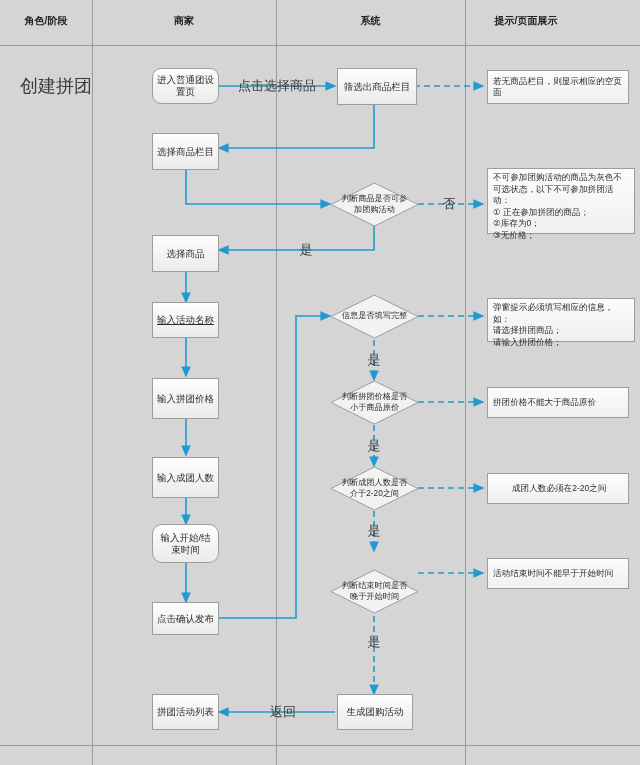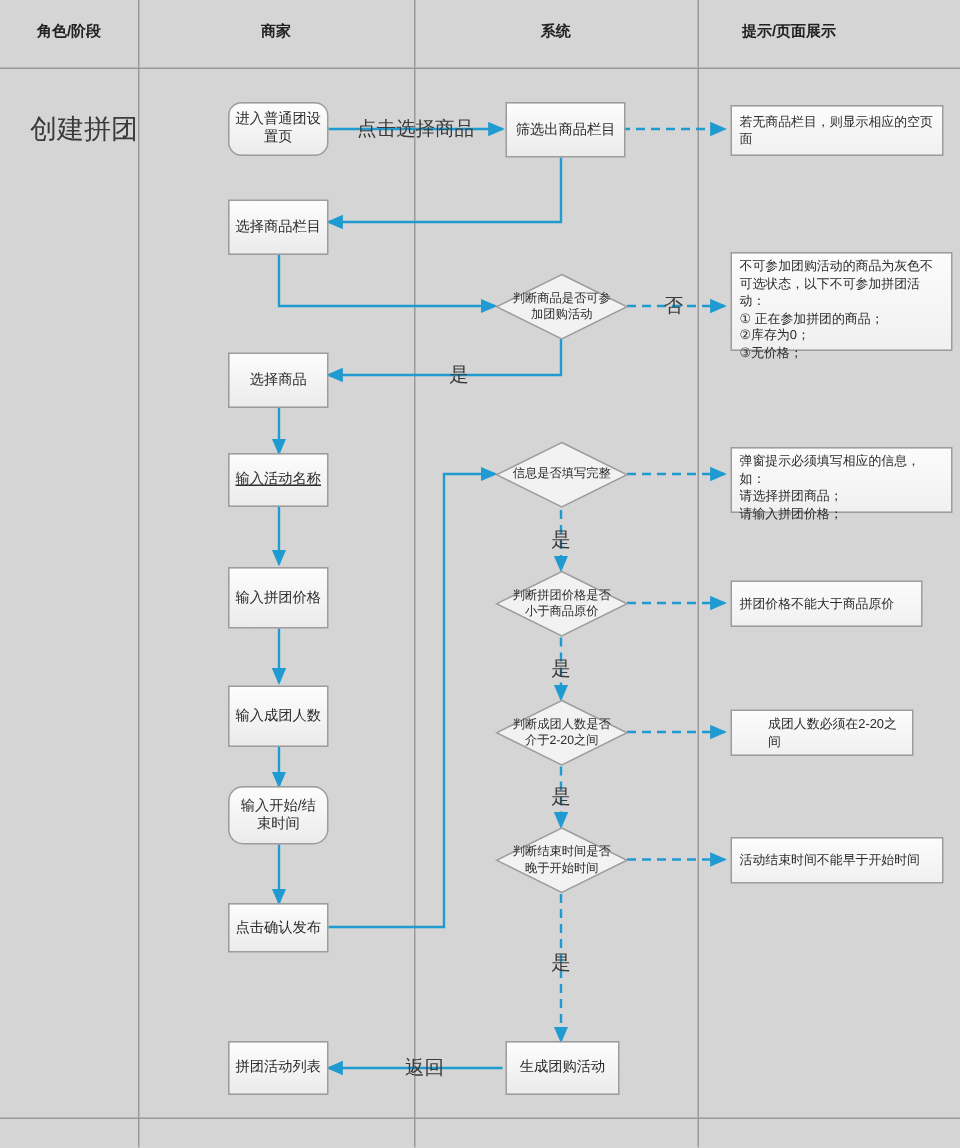--- a/index.html
+++ b/index.html
@@ -194,41 +194,41 @@
     <span>判断拼团价格是否小于商品原价</span>
   </div>
 
   <div class="diamond" style="left:330px;top:466px;width:89px;height:45px;">
     <svg width="89" height="45" xmlns="http://www.w3.org/2000/svg">
       <polygon points="44.5,1 88,22.5 44.5,44 1,22.5" fill="#f2f2f2" stroke="#9d9d9d" stroke-width="1"></polygon>
     </svg>
     <span>判断成团人数是否介于2-20之间</span>
   </div>
 
-  <div class="diamond" style="left:330px;top:551px;width:89px;height:45px;">
+  <div class="diamond" style="left:330px;top:569px;width:89px;height:45px;">
     <svg width="89" height="45" xmlns="http://www.w3.org/2000/svg">
       <polygon points="44.5,1 88,22.5 44.5,44 1,22.5" fill="#f2f2f2" stroke="#9d9d9d" stroke-width="1"></polygon>
     </svg>
     <span>判断结束时间是否晚于开始时间</span>
   </div>
 
   <div class="note" style="left:487px;top:70px;width:142px;height:34px;">若无商品栏目，则显示相应的空页面</div>
 
   <div class="note" style="left:487px;top:168px;width:148px;height:66px;align-items:flex-start;">不可参加团购活动的商品为灰色不可选状态，以下不可参加拼团活动：
 ① 正在参加拼团的商品；
 ②库存为0；
 ③无价格；</div>
 
   <div class="note" style="left:487px;top:298px;width:148px;height:44px;align-items:flex-start;">弹窗提示必须填写相应的信息，如：
 请选择拼团商品；
 请输入拼团价格；</div>
 
-  <div class="note" style="left:487px;top:387px;width:128px;height:31px;text-align:center;">拼团价格不能大于商品原价</div>
-
-  <div class="note" style="left:487px;top:473px;width:122px;height:31px;padding-left:24px;">成团人数必须在2-20之间</div>
+  <div class="note" style="left:487px;top:387px;width:142px;height:31px;text-align:center;">拼团价格不能大于商品原价</div>
+
+  <div class="note" style="left:487px;top:473px;width:142px;height:31px;padding-left:24px;">成团人数必须在2-20之间</div>
 
   <div class="note" style="left:487px;top:558px;width:142px;height:31px;">活动结束时间不能早于开始时间</div>
 
   <div class="elabel" style="left:277px;top:86px;">点击选择商品</div>
   <div class="elabel" style="left:449px;top:204px;">否</div>
   <div class="elabel" style="left:306px;top:250px;">是</div>
   <div class="elabel" style="left:374px;top:360px;">是</div>
   <div class="elabel" style="left:374px;top:446px;">是</div>
   <div class="elabel" style="left:374px;top:531px;">是</div>
   <div class="elabel" style="left:374px;top:642px;">是</div>

